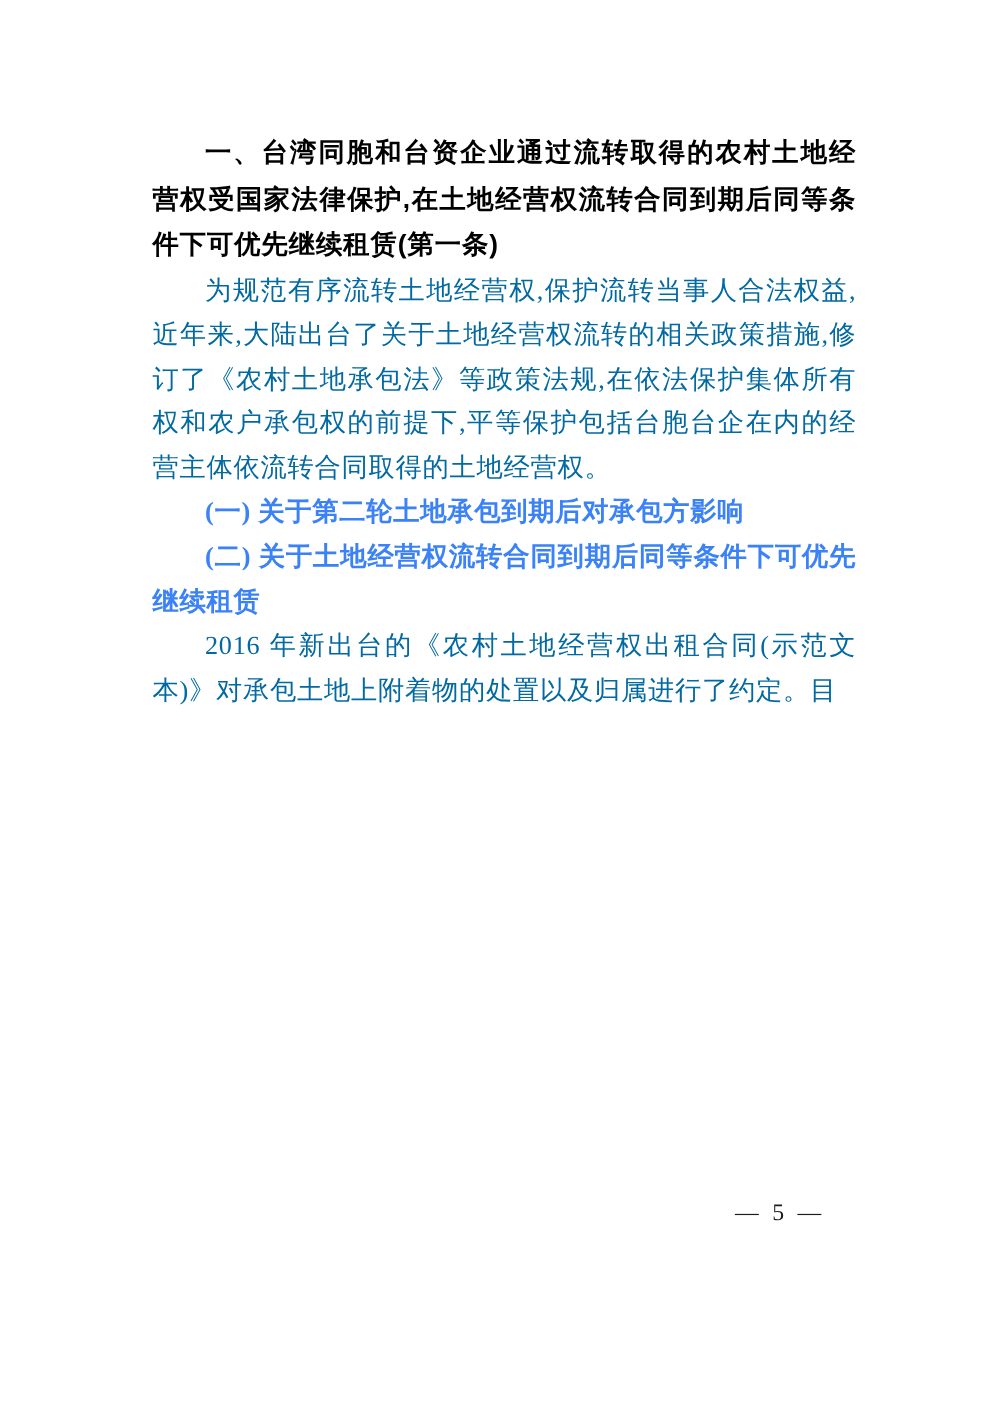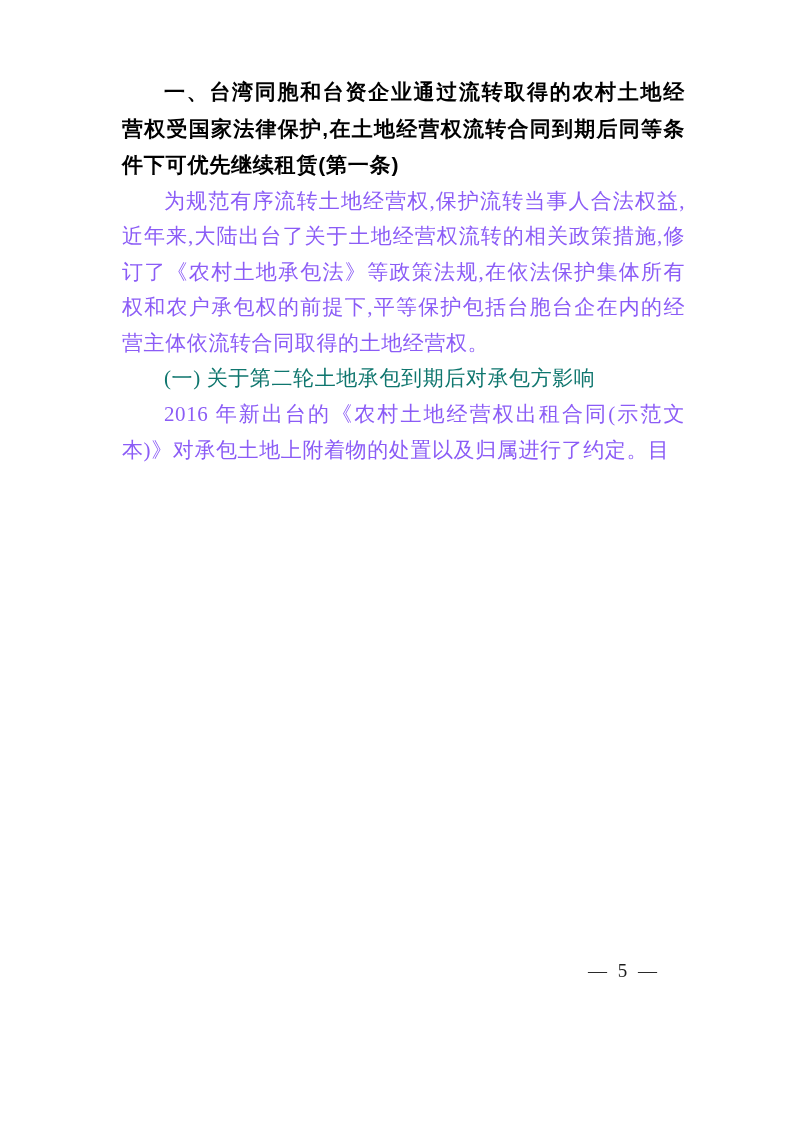--- a/index.html
+++ b/index.html
@@ -6,21 +6,21 @@
     margin: 0;
     padding: 0;
     background: #ffffff;
   }
   .page {
     position: relative;
     width: 793px;
     height: 1122px;
     background: #ffffff;
     box-sizing: border-box;
-    padding: 74px 108px 0 122px;
+    padding: 105px 108px 0 122px;
     overflow: hidden;
   }
   .content {
     width: 563px;
   }
   .content h1,
   .content h2,
   .content p {
     margin: 0;
     padding: 0;
@@ -32,28 +32,28 @@
   }
   .main-heading {
     font-family: "Liberation Sans", "DejaVu Sans", sans-serif;
     font-weight: 700;
     color: #000000;
     letter-spacing: 0.8px;
     line-height: 36.5px !important;
   }
   .sub-heading {
     font-family: "Liberation Serif", "DejaVu Serif", serif;
-    font-weight: 400;
-    color: #0f766e;
+    font-weight: 700;
+    color: #3b82f6;
     letter-spacing: 0.6px;
   }
   .body-para {
     font-family: "Liberation Serif", "DejaVu Serif", serif;
     font-weight: 400;
-    color: #8b5cf6;
+    color: #0369a1;
     letter-spacing: 0.6px;
   }
   .page-number {
     position: absolute;
     top: 960px;
     right: 133px;
     font-family: "Liberation Serif", "DejaVu Serif", serif;
     font-size: 19px;
     letter-spacing: 3px;
     color: #1c1c1c;
@@ -66,20 +66,21 @@
 <div class="page">
   <div class="content">
 
     <h1 class="main-heading">一、台湾同胞和台资企业通过流转取得的农村土地经营权受国家法律保护,在土地经营权流转合同到期后同等条件下可优先继续租赁(第一条)</h1>
 
     <p class="body-para">为规范有序流转土地经营权,保护流转当事人合法权益,近年来,大陆出台了关于土地经营权流转的相关政策措施,修订了《农村土地承包法》等政策法规,在依法保护集体所有权和农户承包权的前提下,平等保护包括台胞台企在内的经营主体依流转合同取得的土地经营权。</p>
 
     <h2 class="sub-heading">(一) 关于第二轮土地承包到期后对承包方影响</h2>
 
 
+    <h2 class="sub-heading">(二) 关于土地经营权流转合同到期后同等条件下可优先继续租赁</h2>
 
 
 
     <p class="body-para">2016 年新出台的《农村土地经营权出租合同(示范文本)》对承包土地上附着物的处置以及归属进行了约定。目</p>
 
   </div>
 
   <div class="page-number">— 5 —</div>
 </div>
 

